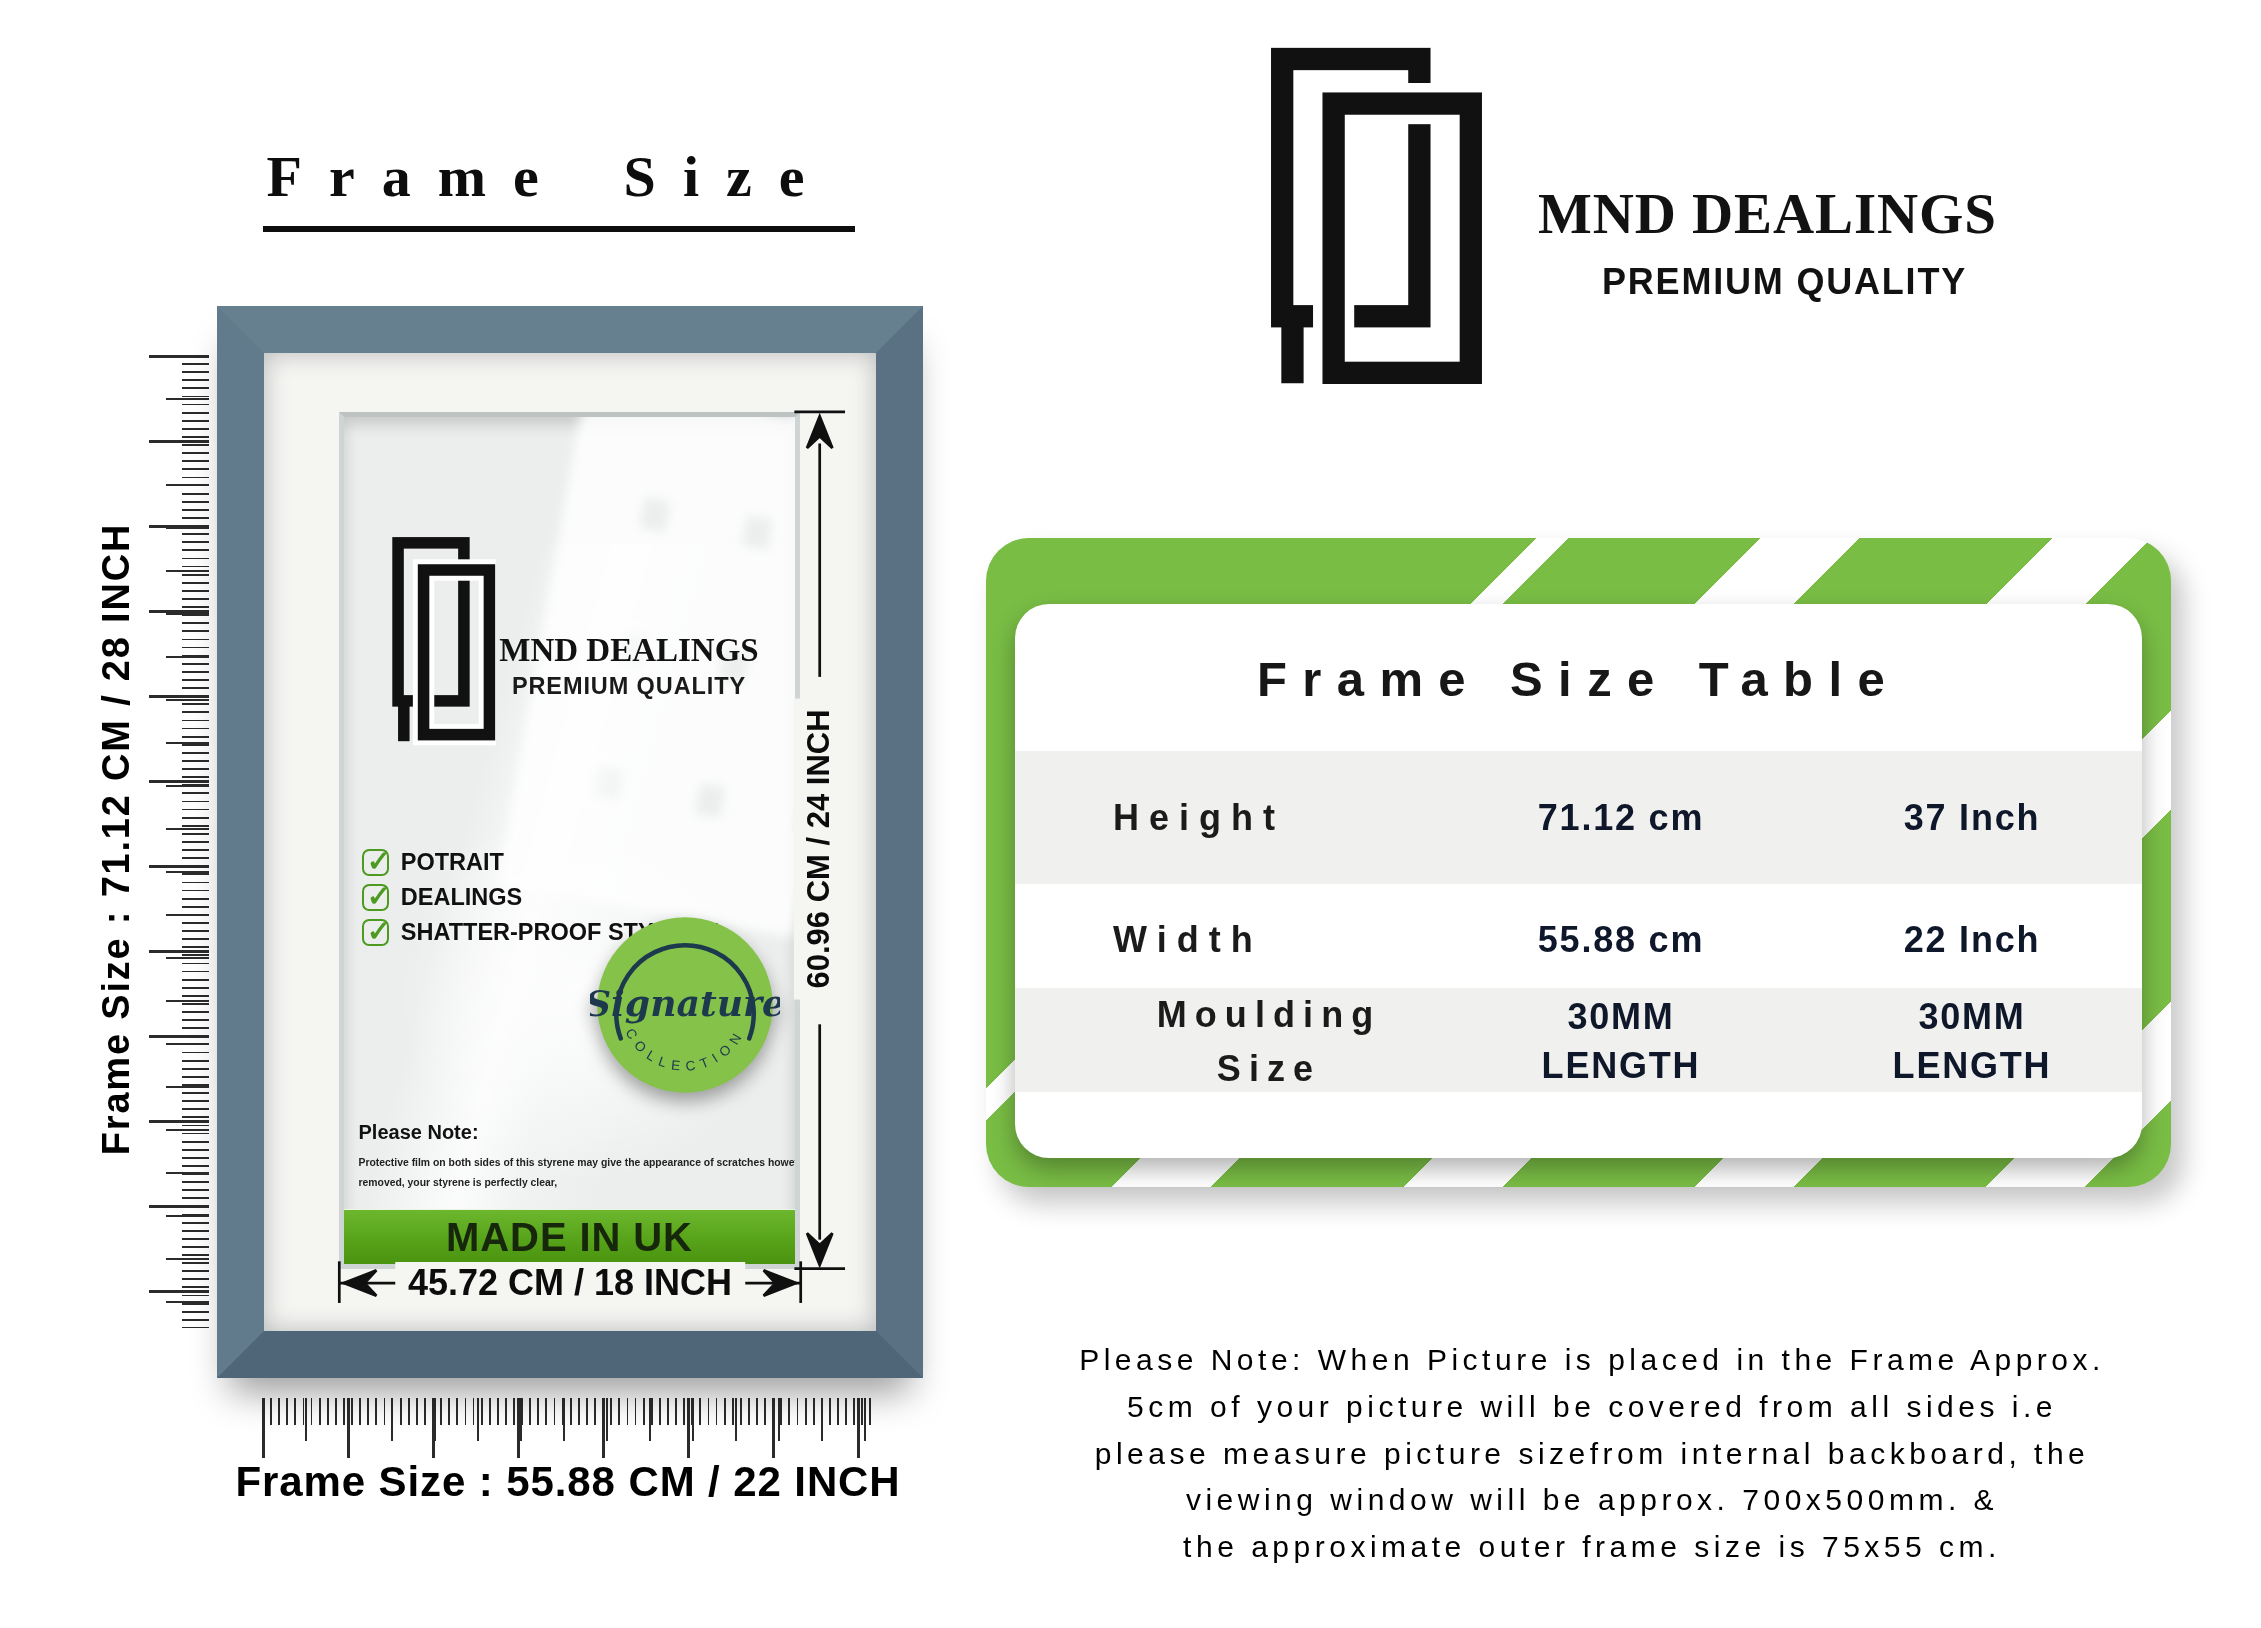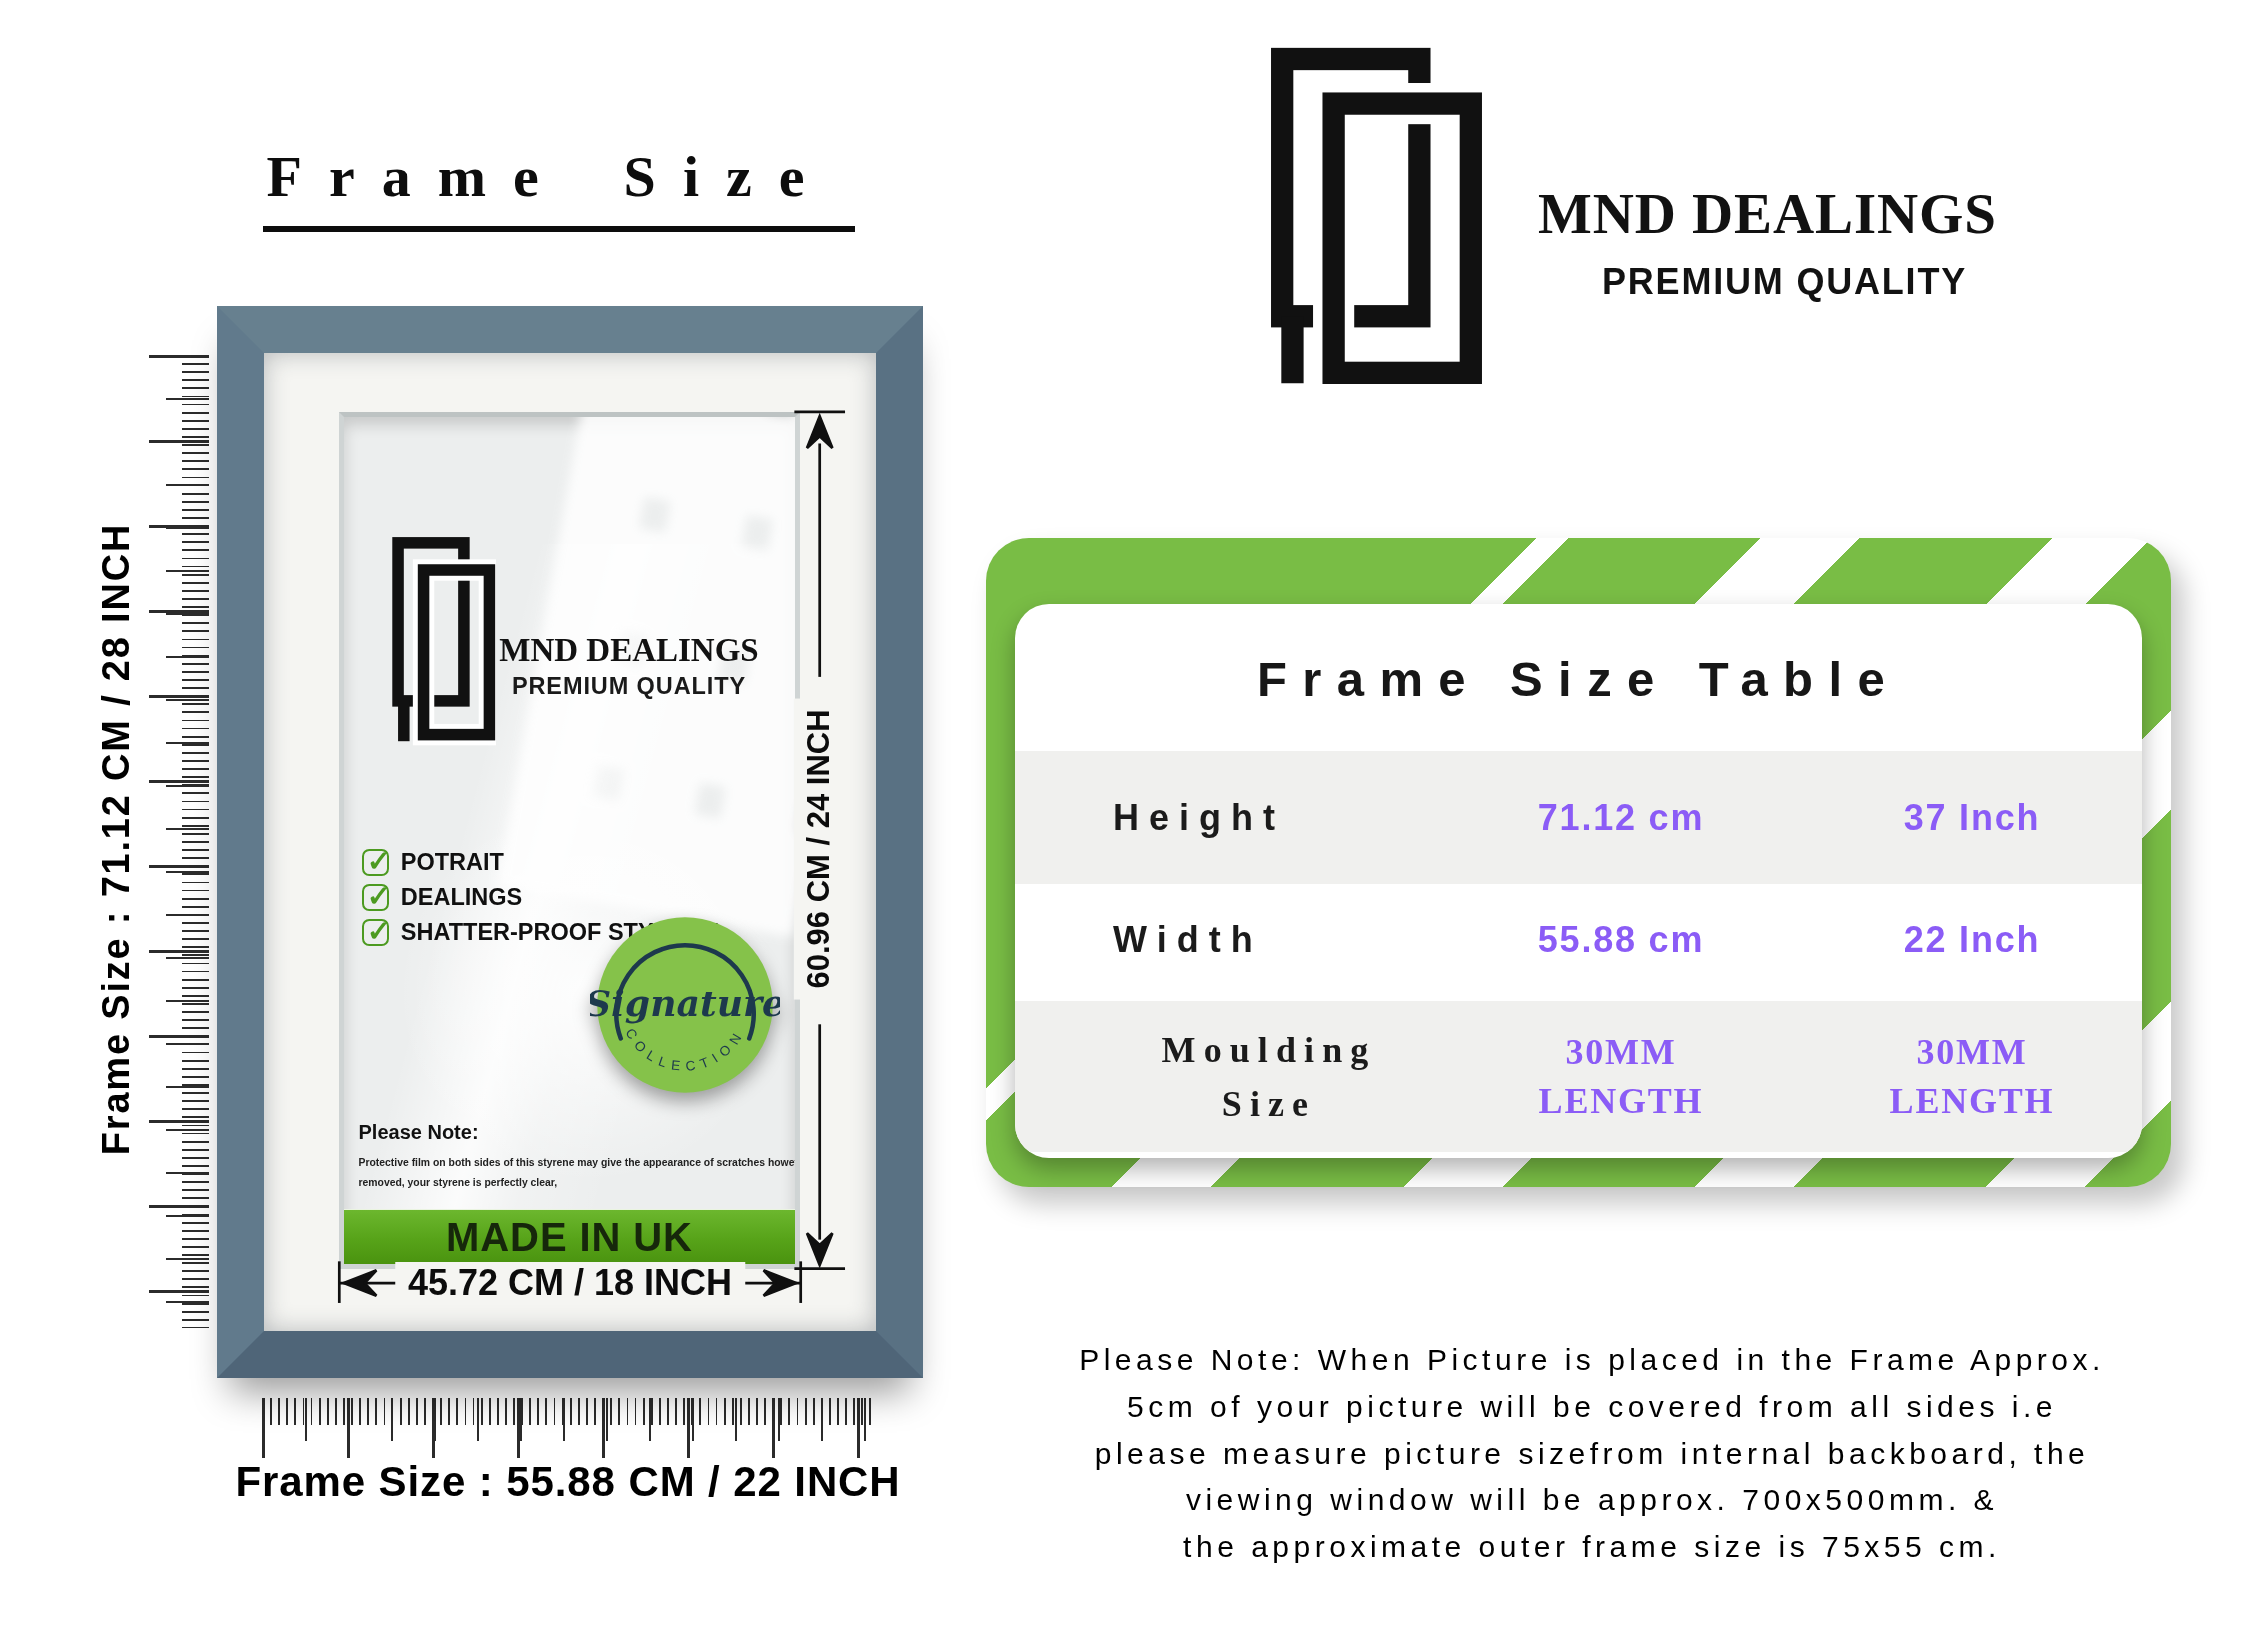--- a/index.html
+++ b/index.html
@@ -93,23 +93,23 @@
           repeating-linear-gradient(135deg,#79bd45 0 136px,#ffffff 136px 206px);
         box-shadow:12.7px 16.3px 27px rgba(0,0,0,.22);}
   .card-inner{position:absolute;left:29px;top:66px;width:1127px;height:554px;background:#fff;
               border-radius:34px;box-shadow:0 11px 23.5px rgba(0,0,0,.30);overflow:hidden;}
   .table-title{margin:0;padding-top:47px;text-align:center;font-size:49px;font-weight:bold;
                letter-spacing:15.4px;color:#171717;}
   .t-row{position:absolute;left:0;right:0;display:grid;grid-template-columns:425px 362px auto;
          align-items:center;}
   .t-row.r1{top:147px;height:134px;background:#f0f0ee;}
   .t-row.r2{top:280px;height:112px;background:#ffffff;}
-  .t-row.r3{top:397px;height:151px;background:#f0f0ee;font-family:Liberation Serif, serif;}
+  .t-row.r3{top:384px;height:104px;background:#f0f0ee;}
   .t-label{padding-left:98px;font-size:36px;font-weight:bold;letter-spacing:10px;color:#1b1b1b;}
-  .t-val{text-align:center;font-size:36px;font-weight:bold;letter-spacing:1.8px;color:#8b5cf6;line-height:1.35;}
+  .t-val{text-align:center;font-size:36px;font-weight:bold;letter-spacing:1.8px;color:#0f172a;line-height:1.35;}
   .t-row.r3 .t-label{padding-left:100px;max-width:308px;text-align:center;letter-spacing:8.1px;line-height:1.5;}
   .t-row.r3 .t-val{max-width:190px;margin:0 auto;}
 
   
   .note{position:absolute;left:1004px;top:1337px;width:1176px;text-align:center;color:#000;}
   .note-line{font-size:30px;letter-spacing:4.5px;line-height:1.56;}
 </style>
 </head>
 <body>
 

